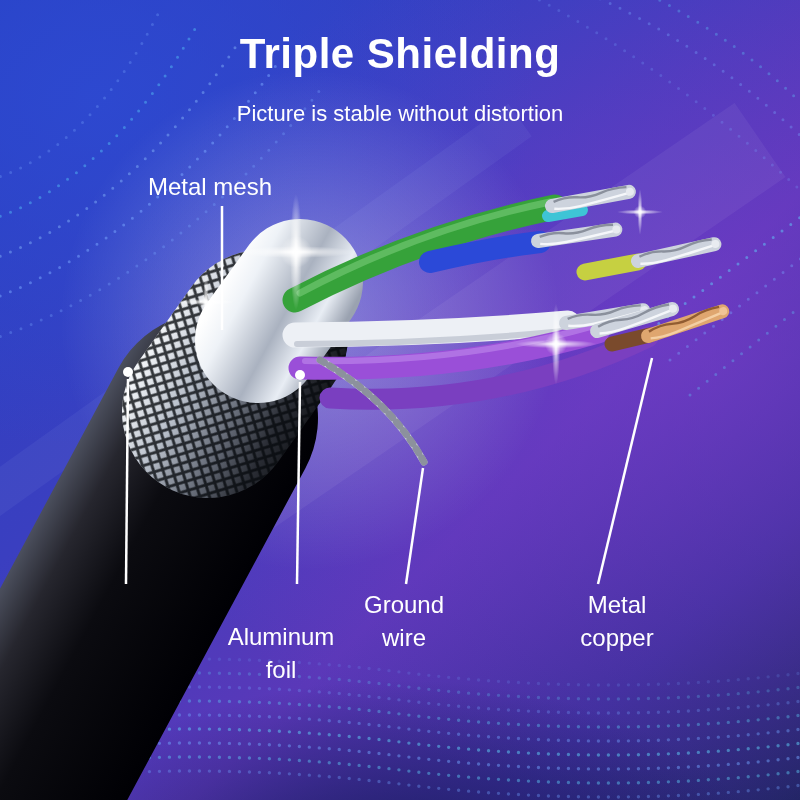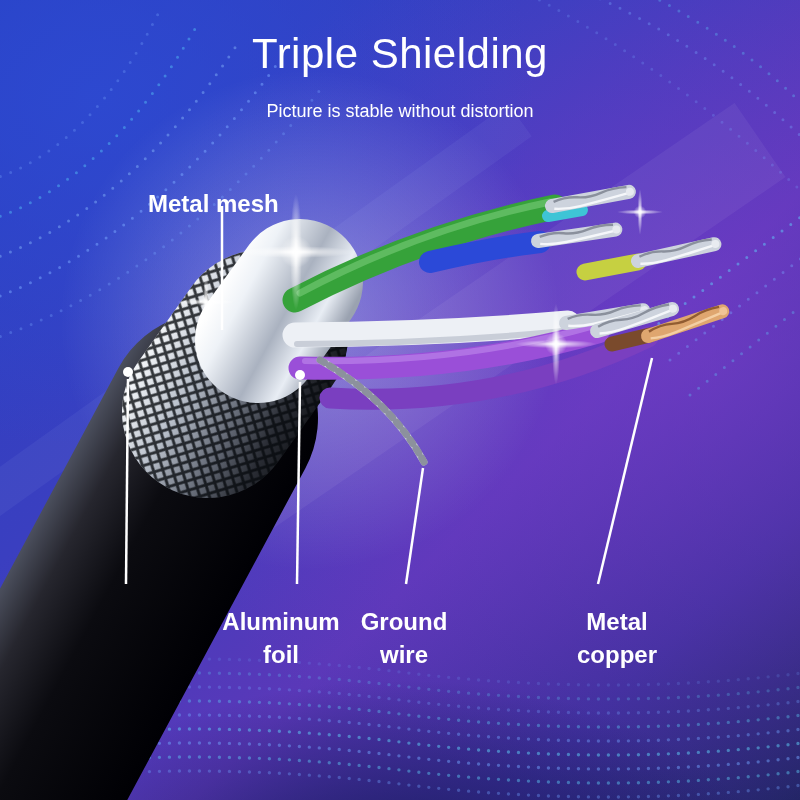--- a/index.html
+++ b/index.html
@@ -8,33 +8,33 @@
     font-family:"Liberation Sans",sans-serif;
     background:
       radial-gradient(80% 45% at 50% 112%, rgba(16,22,80,0.9) 0%, rgba(16,22,80,0) 60%),
       radial-gradient(120% 90% at 88% 45%, rgba(124,62,205,0.55) 0%, rgba(124,62,205,0) 62%),
       radial-gradient(100% 80% at 12% 12%, rgba(45,74,210,0.85) 0%, rgba(45,74,210,0) 55%),
       linear-gradient(135deg,#2740c2 0%,#3a3fc0 35%,#5a38b8 62%,#3c2f9a 82%,#232566 100%);
   }
   svg.scene{position:absolute;inset:0;}
   .title{
     position:absolute;top:30px;left:0;width:100%;text-align:center;
-    color:#fff;font-size:42px;font-weight:normal;letter-spacing:0.5px;
+    color:#fff;font-size:42px;font-weight:bold;letter-spacing:0.5px;
   }
   .subtitle{
     position:absolute;top:101px;left:0;width:100%;text-align:center;
-    color:#fff;font-size:18px;font-weight:normal;
+    color:#fff;font-size:22px;font-weight:normal;
   }
   .label{
     position:absolute;color:#fff;font-size:24px;line-height:33px;
-    font-weight:700;text-align:center;margin-top:17px;
+    font-weight:400;text-align:center;
   }
   .label-metal-mesh{left:148px;top:170px;width:160px;text-align:left;white-space:nowrap;}
   .label-pvc{left:76px;top:588px;width:94px;}
-  .label-aluminum{left:220px;top:588px;width:122px;text-align:center;}
+  .label-aluminum{left:220px;top:620px;width:122px;text-align:center;}
   .label-ground{left:352px;top:588px;width:104px;}
   .label-tinned{left:556px;top:588px;width:122px;}
 </style>
 </head>
 <body>
 
 <div class="stage">
 
   <svg class="scene" viewBox="0 0 800 800">
     <defs>

